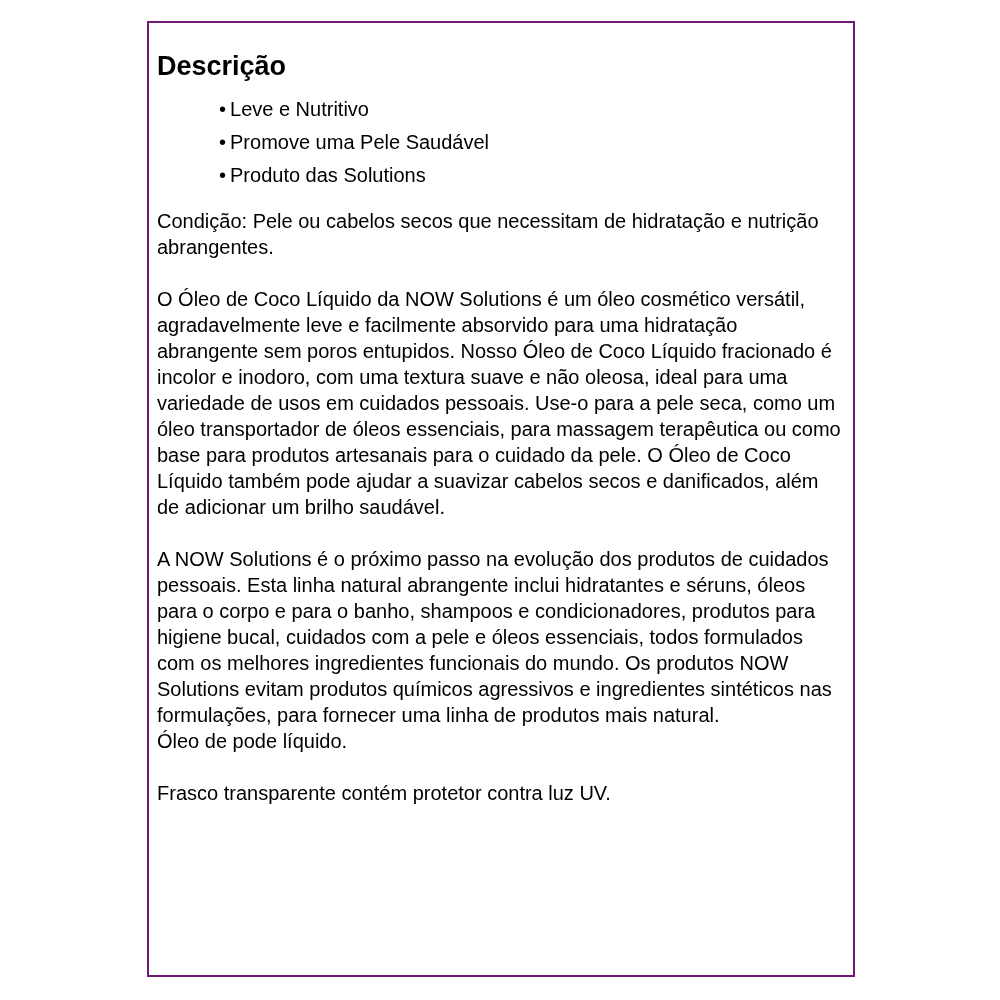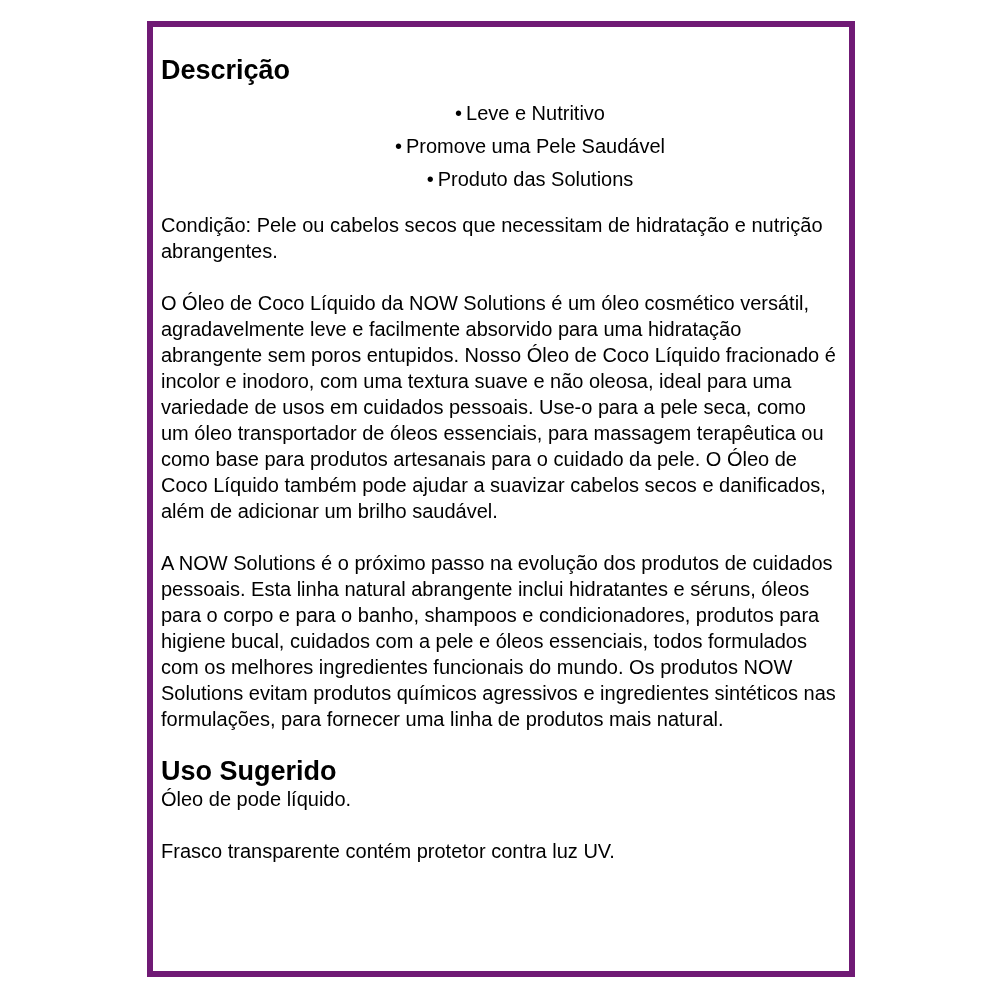--- a/index.html
+++ b/index.html
@@ -11,40 +11,39 @@
     background: #ffffff;
     font-family: "Liberation Sans", sans-serif;
     color: #000000;
   }
   .sheet {
     position: absolute;
     left: 147px;
     top: 21px;
     width: 708px;
     height: 956px;
-    border: 6px solid #701a75;
+    border: 2px solid #701a75;
     background: #ffffff;
   }
   .content {
     padding: 28px 12px 0 8px;
     font-size: 20px;
     line-height: 26px;
   }
   .section-title {
     font-size: 27px;
     font-weight: bold;
     line-height: 30px;
     margin: 0;
   }
   .section-title.spaced-top { margin-top: 24px; }
   ul.bullets {
     list-style: none;
     margin: 12px 0 16px 0;
     padding: 0 0 0 62px;
-    text-align: center;
   }
   ul.bullets li {
     line-height: 33px;
   }
   .bullet-glyph {
     display: inline-block;
     margin-right: 4px;
   }
   p.body-para {
     margin: 12px 0;
@@ -76,21 +75,20 @@
         <span class="bullet-glyph">•</span><span>Produto das Solutions</span>
       </li>
     </ul>
 
     <p class="body-para tight"><span class="bold">Condição:</span> <span>Pele ou cabelos secos que necessitam de hidratação e nutrição abrangentes.</span></p>
 
     <p class="body-para after-gap">O Óleo de Coco Líquido da NOW Solutions é um óleo cosmético versátil, agradavelmente leve e facilmente absorvido para uma hidratação abrangente sem poros entupidos. Nosso Óleo de Coco Líquido fracionado é incolor e inodoro, com uma textura suave e não oleosa, ideal para uma variedade de usos em cuidados pessoais. Use-o para a pele seca, como um óleo transportador de óleos essenciais, para massagem terapêutica ou como base para produtos artesanais para o cuidado da pele. O Óleo de Coco Líquido também pode ajudar a suavizar cabelos secos e danificados, além de adicionar um brilho saudável.</p>
 
     <p class="body-para after-gap">A NOW Solutions é o próximo passo na evolução dos produtos de cuidados pessoais. Esta linha natural abrangente inclui hidratantes e séruns, óleos para o corpo e para o banho, shampoos e condicionadores, produtos para higiene bucal, cuidados com a pele e óleos essenciais, todos formulados com os melhores ingredientes funcionais do mundo. Os produtos NOW Solutions evitam produtos químicos agressivos e ingredientes sintéticos nas formulações, para fornecer uma linha de produtos mais natural.</p>
 
-    <h1 class="section-title spaced-top">Uso Sugerido</h1>
 
 
 
     <p class="body-para tight">Óleo de pode líquido.</p>
 
     <p class="body-para after-gap">Frasco transparente contém protetor contra luz UV.</p>
 
   </div>
 </div>
 

